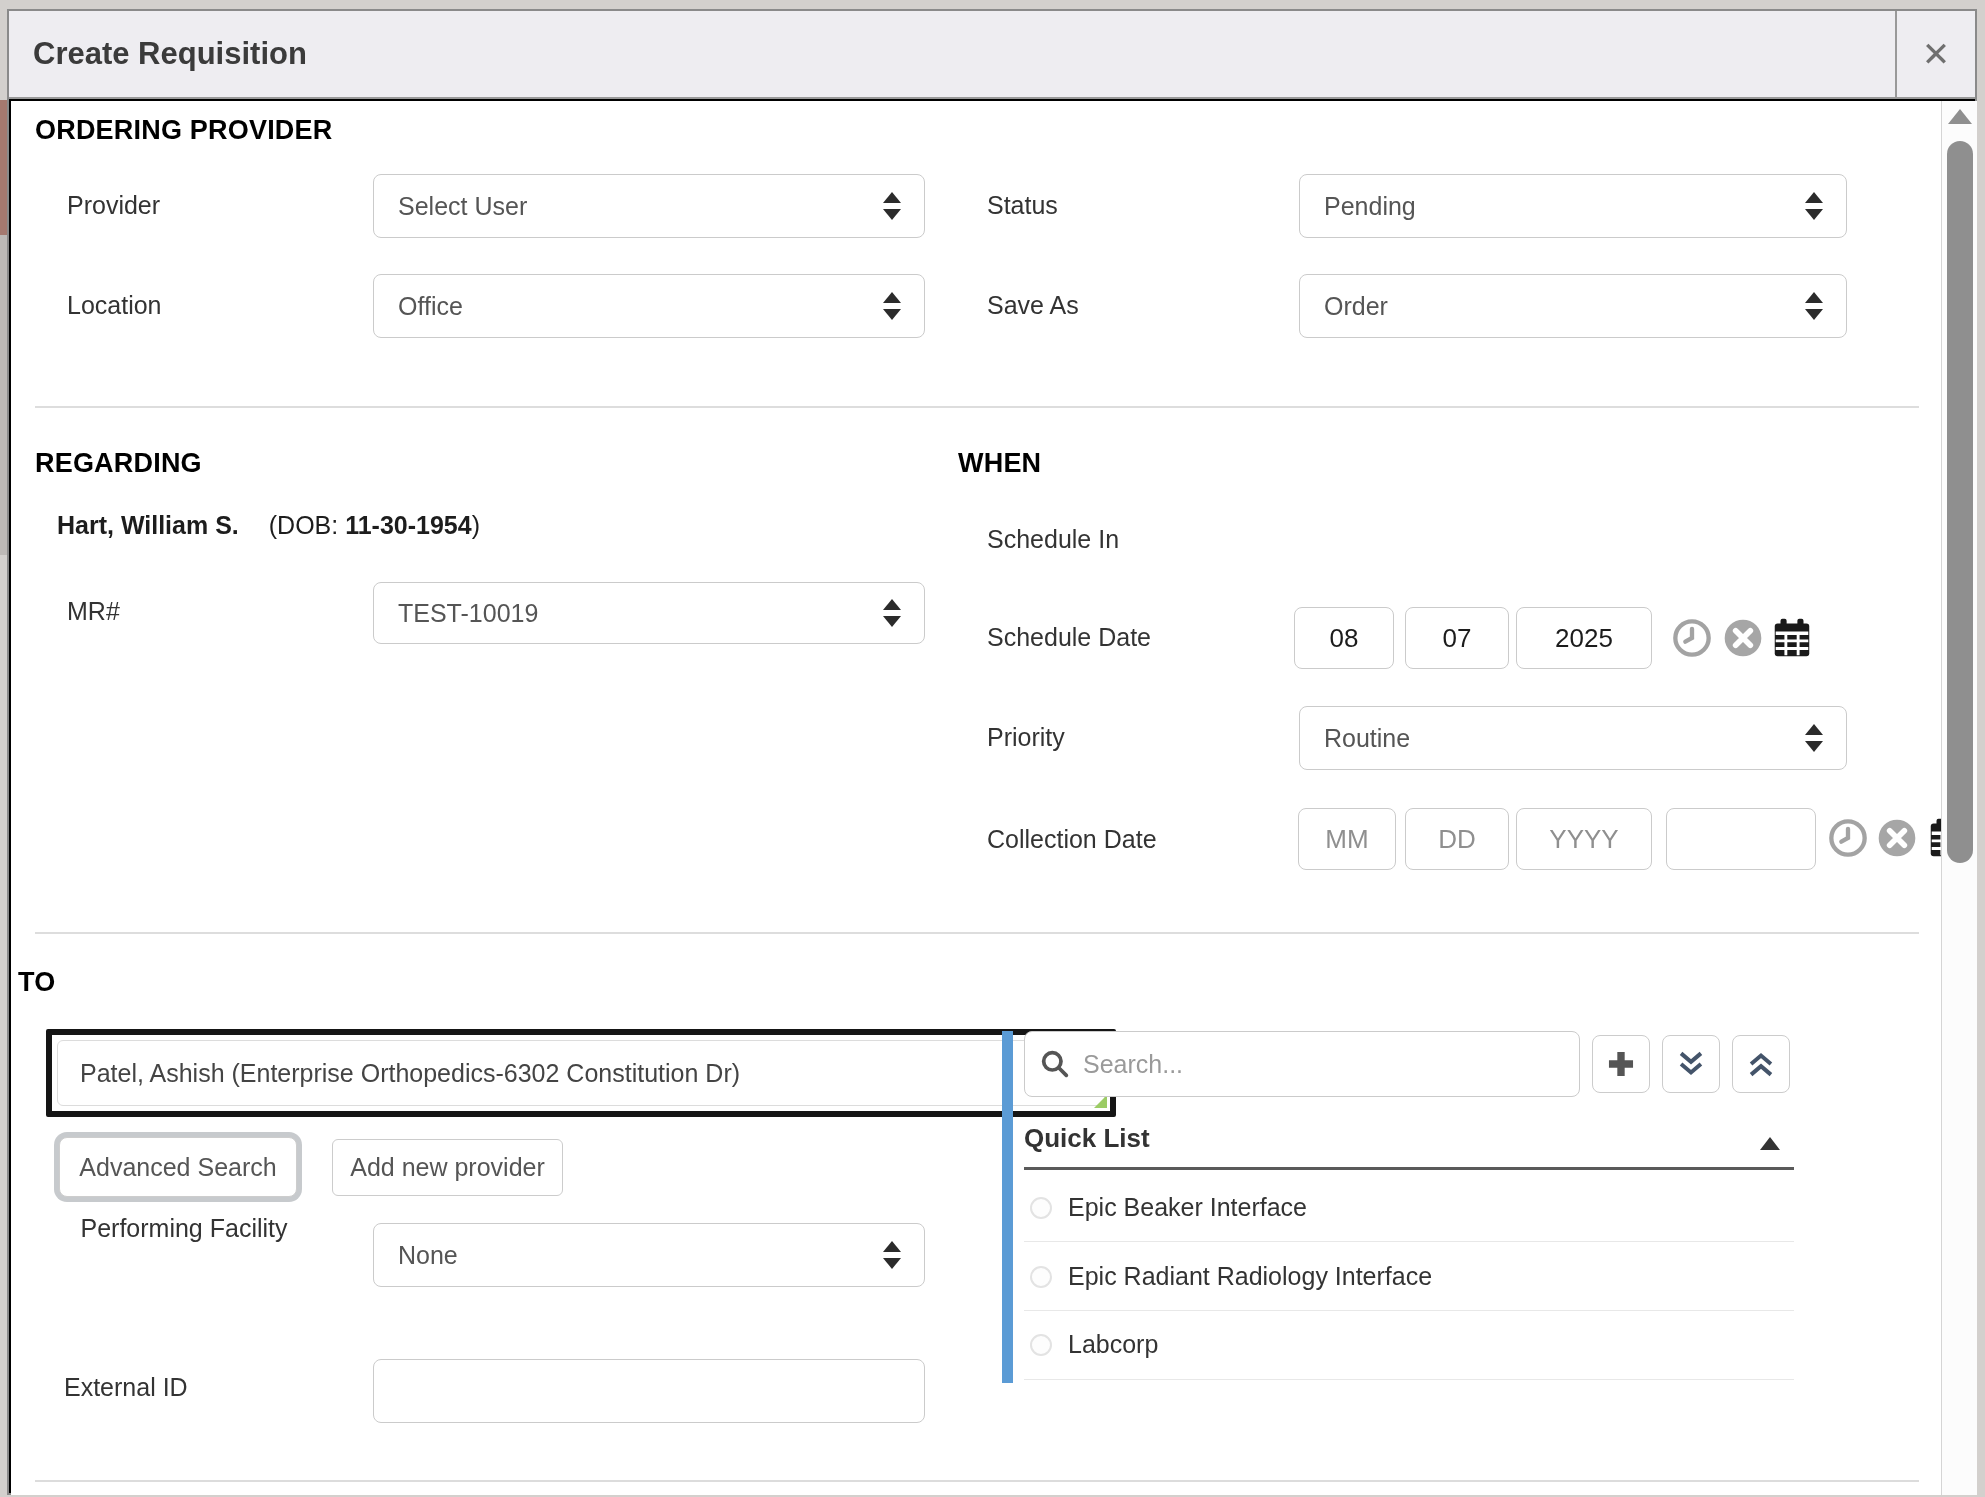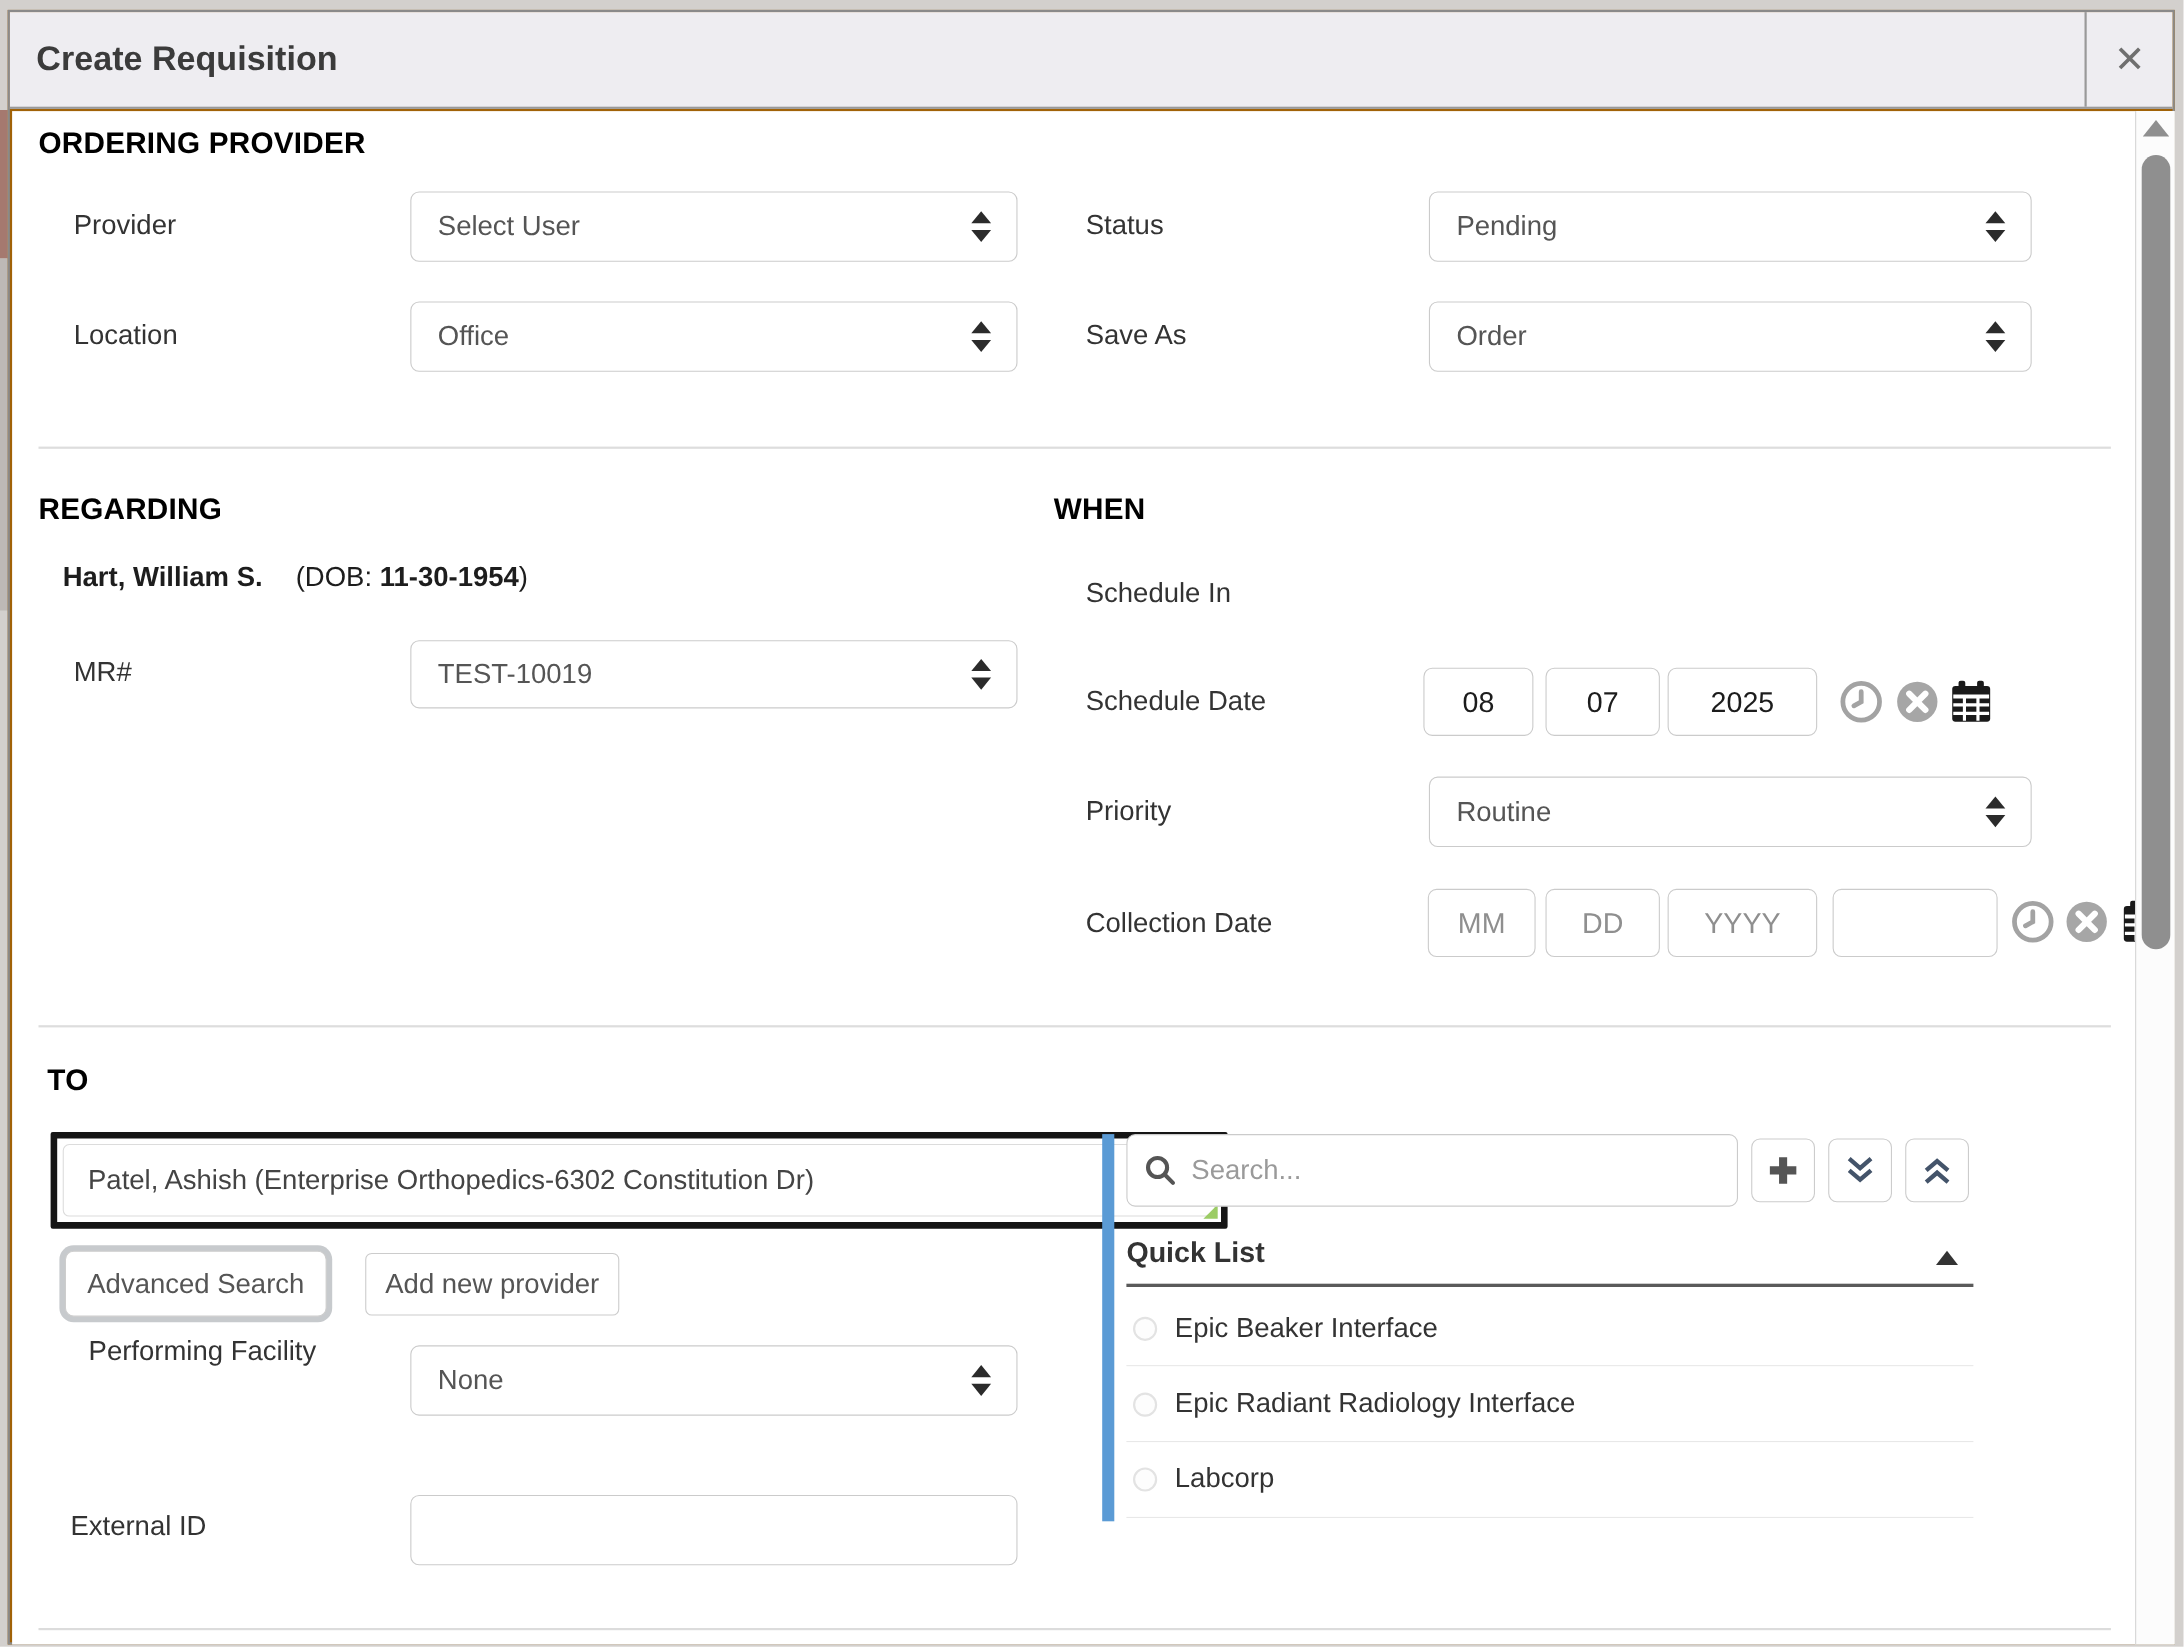--- a/index.html
+++ b/index.html
@@ -7,21 +7,21 @@
     width:1985px;height:1497px;position:relative;overflow:hidden;
     background:#d3d0cd;
     font-family:"Liberation Sans","DejaVu Sans",sans-serif;
     -webkit-font-smoothing:antialiased;
   }
   .bg-frag-red{position:absolute;left:0;top:100px;width:7px;height:135px;background:#a5796f;}
   .bg-frag-gray{position:absolute;left:0;top:235px;width:7px;height:320px;background:#bdb9b6;}
 
   .modal{
     position:absolute;left:7px;top:9px;width:1970px;height:1486px;
-    border:2px solid #8a8a8a;background:#a16207;box-sizing:border-box;
+    border:2px solid #8a8a8a;background:#000000;box-sizing:border-box;
   }
   .titlebar{
     position:absolute;left:0;top:0;right:0;height:88px;
     background:#eeedf1;border-bottom:2px solid #999;box-sizing:border-box;
   }
   .title{
     position:absolute;left:24px;top:0;height:86px;display:flex;align-items:center;
     font-size:31px;font-weight:bold;color:#3b3b3b;
   }
   .closebox{
@@ -33,21 +33,21 @@
 
   .content{
     position:absolute;left:2px;top:90px;width:1966px;height:1394px;
     background:#fff;overflow:hidden;
   }
 
   .h{position:absolute;font-size:27px;font-weight:800;color:#000;letter-spacing:.2px;}
   #h-ordering{left:24px;top:14px;}
   #h-regarding{left:24px;top:347px;}
   #h-when{left:947px;top:347px;}
-  #h-to{left:32px;top:866px;text-align:center;}
+  #h-to{left:7px;top:866px;text-align:center;}
 
   .lbl{position:absolute;font-size:25px;color:#333;}
   #lbl-provider{left:56px;top:90px;}
   #lbl-location{left:56px;top:190px;}
   #lbl-status{left:976px;top:90px;}
   #lbl-saveas{left:976px;top:190px;}
   #lbl-mr{left:56px;top:496px;}
   #lbl-schedin{left:976px;top:424px;}
   #lbl-scheddate{left:976px;top:522px;}
   #lbl-priority{left:976px;top:622px;}

